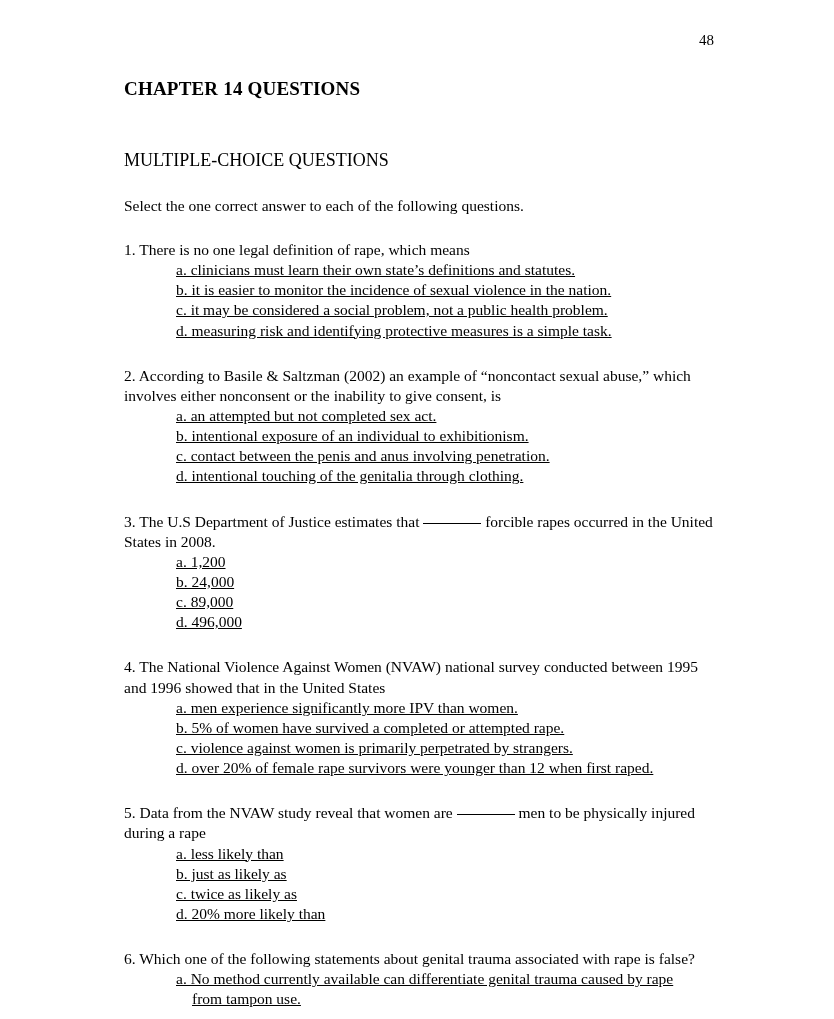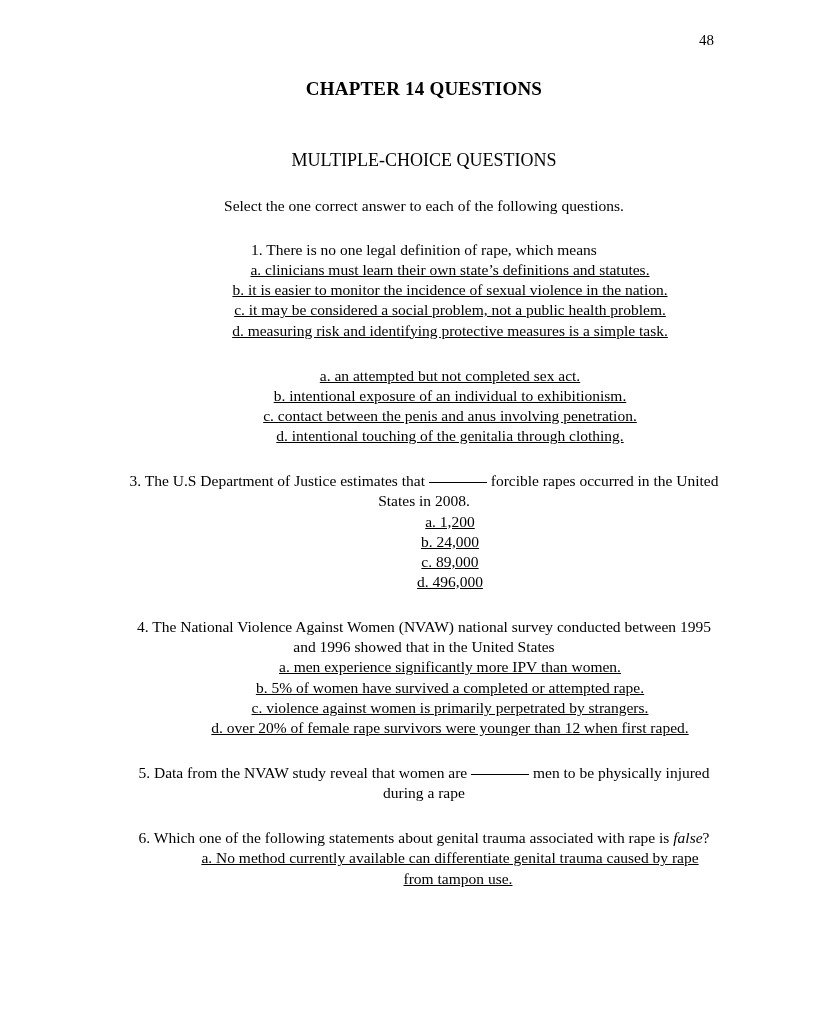--- a/index.html
+++ b/index.html
@@ -14,21 +14,20 @@
     color: #000000;
     position: relative;
     overflow: hidden;
   }
   .page {
     position: relative;
     width: 834px;
     height: 1019px;
     box-sizing: border-box;
     padding: 0;
-    text-align: center;
   }
   .page-number {
     position: absolute;
     top: 32px;
     right: 120px;
     font-size: 15px;
     font-family: "Liberation Serif", serif;
   }
   .content {
     position: absolute;
@@ -80,21 +79,20 @@
   }
   .blank {
     display: inline-block;
     border-bottom: 1px solid #000;
     width: 58px;
     vertical-align: baseline;
     position: relative;
     top: -3px;
   }
   .ital {
-    font-style: italic;
   }
 </style>
 </head>
 <body>
 
 <div class="page">
 
   <div class="page-number">48</div>
 
   <div class="content">
@@ -109,20 +107,21 @@
       <p class="question-stem">1. There is no one legal definition of rape, which means</p>
       <ul class="choices">
         <li class="choice">a. clinicians must learn their own state’s definitions and statutes.</li>
         <li class="choice">b. it is easier to monitor the incidence of sexual violence in the nation.</li>
         <li class="choice">c. it may be considered a social problem, not a public health problem.</li>
         <li class="choice">d. measuring risk and identifying protective measures is a simple task.</li>
       </ul>
     </div>
 
     <div class="question-block">
+      <p class="question-stem">2. According to Basile &amp; Saltzman (2002) an example of “noncontact sexual abuse,” which involves either nonconsent or the inability to give consent, is</p>
       <ul class="choices">
         <li class="choice">a. an attempted but not completed sex act.</li>
         <li class="choice">b. intentional exposure of an individual to exhibitionism.</li>
         <li class="choice">c. contact between the penis and anus involving penetration.</li>
         <li class="choice">d. intentional touching of the genitalia through clothing.</li>
       </ul>
     </div>
 
     <div class="question-block">
       <p class="question-stem"><span>3. The U.S Department of Justice estimates that </span><span class="blank"></span><span> forcible rapes occurred in the United States in 2008.</span></p>
@@ -139,20 +138,26 @@
       <ul class="choices">
         <li class="choice">a. men experience significantly more IPV than women.</li>
         <li class="choice">b. 5% of women have survived a completed or attempted rape.</li>
         <li class="choice">c. violence against women is primarily perpetrated by strangers.</li>
         <li class="choice">d. over 20% of female rape survivors were younger than 12 when first raped.</li>
       </ul>
     </div>
 
     <div class="question-block">
       <p class="question-stem"><span>5. Data from the NVAW study reveal that women are </span><span class="blank"></span><span> men to be physically injured during a rape</span></p>
+      <ul class="choices">
+        <li class="choice">a. less likely than</li>
+        <li class="choice">b. just as likely as</li>
+        <li class="choice">c. twice as likely as</li>
+        <li class="choice">d. 20% more likely than</li>
+      </ul>
     </div>
 
     <div class="question-block">
       <p class="question-stem"><span>6. Which one of the following statements about genital trauma associated with rape is </span><span class="ital">false</span><span>?</span></p>
       <ul class="choices">
         <li class="choice">
           <span>a. No method currently available can differentiate genital trauma caused by rape</span>
           <span class="cont">from tampon use.</span>
         </li>
       </ul>

